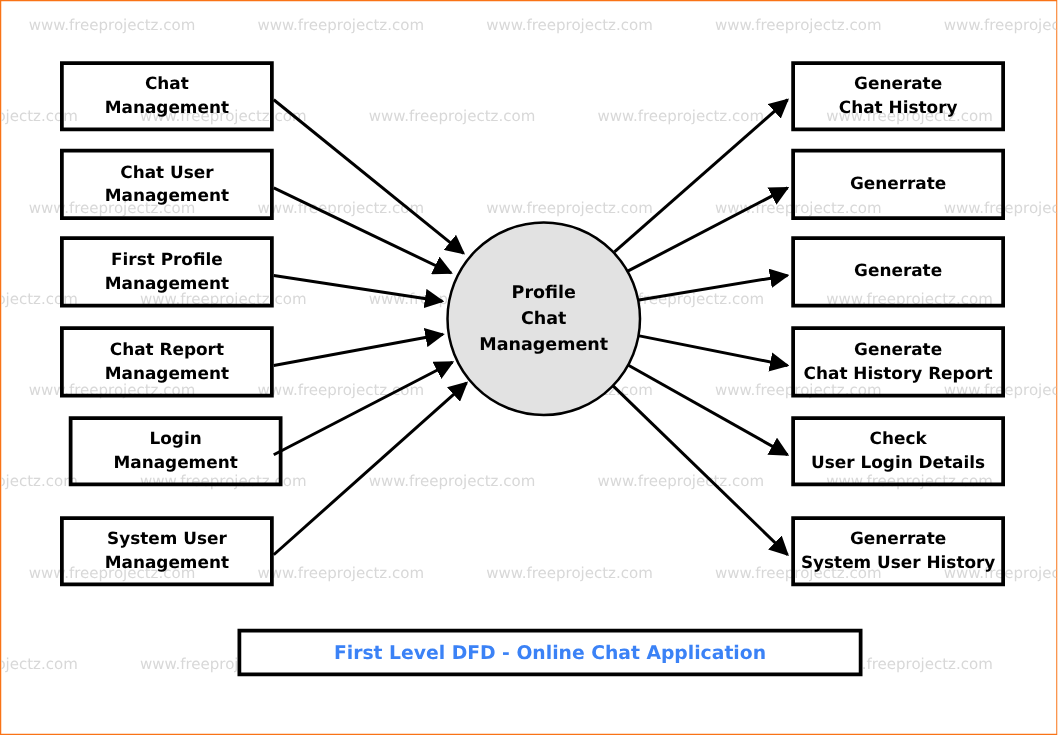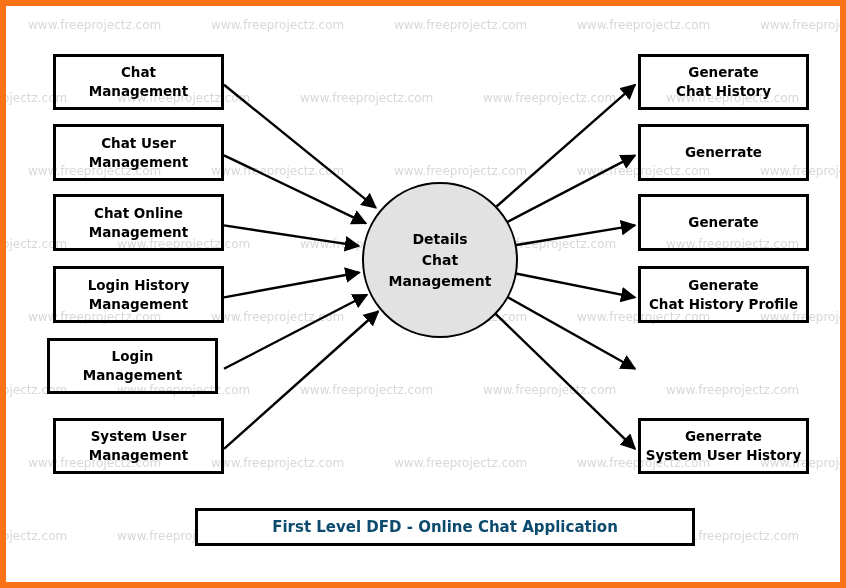--- a/index.html
+++ b/index.html
@@ -9,21 +9,21 @@
   }
   body {
     font-family: "DejaVu Sans", sans-serif;
   }
   #page {
     position: relative;
     width: 846px;
     height: 588px;
     background: #ffffff;
     box-sizing: border-box;
-    border: 6px solid #f97316;
+    border: 1px solid #f97316;
     overflow: hidden;
     padding-left: 48px;
   }
   
   #watermarks {
     position: absolute;
     left: 0; top: 0;
     width: 846px;
     height: 588px;
     z-index: 1;
@@ -93,21 +93,21 @@
     position: absolute;
     box-sizing: border-box;
     border: 3px solid #000000;
     background: #ffffff;
     display: flex;
     align-items: center;
     justify-content: center;
     text-align: center;
     font-weight: bold;
     font-size: 15px;
-    color: #0c4a6e;
+    color: #3b82f6;
     font-family: "DejaVu Sans", sans-serif;
   }
 </style>
 </head>
 <body>
 
 <div id="page">
 
   <div id="watermarks">
       <span class="wm" style="left: 22px; top: 12px;">www.freeprojectz.com</span>
@@ -183,46 +183,46 @@
       </span>
     </div>
     <div class="ext-box" id="in1" style="left: 47px; top: 118px; width: 171px; height: 57px;">
       <span class="lbl">
         <span>Chat User</span><br>
         <span>Management</span>
       </span>
     </div>
     <div class="ext-box" id="in2" style="left: 47px; top: 188px; width: 171px; height: 57px;">
       <span class="lbl">
-        <span>Chat Online</span><br>
+        <span>First Profile</span><br>
         <span>Management</span>
       </span>
     </div>
     <div class="ext-box" id="in3" style="left: 47px; top: 260px; width: 171px; height: 57px;">
       <span class="lbl">
-        <span>Login History</span><br>
-        <span>Management</span>
-      </span>
-    </div>
-    <div class="ext-box" id="in4" style="left: 41px; top: 332px; width: 171px; height: 56px;">
+        <span>Chat Report</span><br>
+        <span>Management</span>
+      </span>
+    </div>
+    <div class="ext-box" id="in4" style="left: 54px; top: 332px; width: 171px; height: 56px;">
       <span class="lbl">
         <span>Login</span><br>
         <span>Management</span>
       </span>
     </div>
     <div class="ext-box" id="in5" style="left: 47px; top: 412px; width: 171px; height: 56px; justify-content: flex-end;">
       <span class="lbl">
         <span>System User</span><br>
         <span>Management</span>
       </span>
     </div>
 
     <div class="process-circle" id="proc" style="left: 356px; top: 176px; width: 152px; height: 152px;">
       <span class="lbl">
-        <span>Details</span><br>
+        <span>Profile</span><br>
         <span>Chat</span><br>
         <span>Management</span>
       </span>
     </div>
 
     <div class="ext-box" id="out0" style="left: 632px; top: 48px; width: 171px; height: 56px;">
       <span class="lbl">
         <span>Generate</span><br>
         <span>Chat History</span>
       </span>
@@ -233,21 +233,27 @@
       </span>
     </div>
     <div class="ext-box" id="out2" style="left: 632px; top: 188px; width: 171px; height: 57px;">
       <span class="lbl">
         <span>Generate</span><br>
       </span>
     </div>
     <div class="ext-box" id="out3" style="left: 632px; top: 260px; width: 171px; height: 57px;">
       <span class="lbl">
         <span>Generate</span><br>
-        <span>Chat History Profile</span>
+        <span>Chat History Report</span>
+      </span>
+    </div>
+    <div class="ext-box" id="out4" style="left: 632px; top: 332px; width: 171px; height: 56px;">
+      <span class="lbl">
+        <span>Check</span><br>
+        <span>User Login Details</span>
       </span>
     </div>
     <div class="ext-box" id="out5" style="left: 632px; top: 412px; width: 171px; height: 56px;">
       <span class="lbl">
         <span>Generrate</span><br>
         <span>System User History</span>
       </span>
     </div>
 
     <div class="title-bar" id="titlebar" style="left: 189px; top: 502px; width: 500px; height: 38px;">

